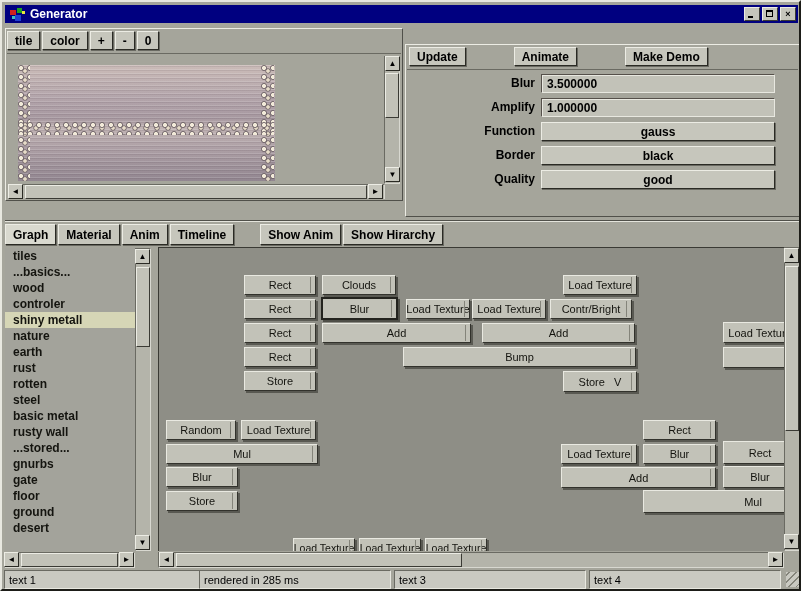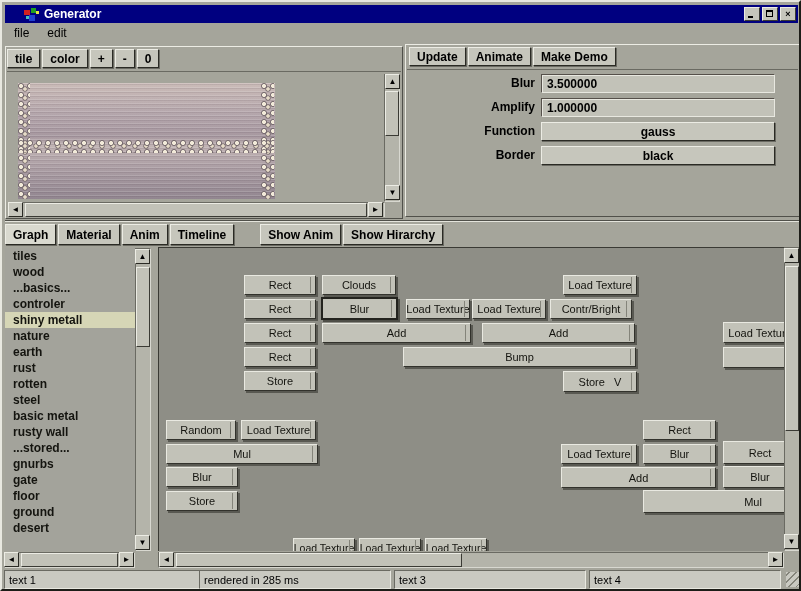--- a/index.html
+++ b/index.html
@@ -4,39 +4,39 @@
 <style>
   * { margin:0; padding:0; box-sizing:border-box; }
   html,body { background:#888; }
   #window {
     position:relative; width:801px; height:591px; overflow:hidden;
     background:#a5a59b; font-family:"Liberation Sans", sans-serif;
     border:2px solid; border-color:#e8e8e0 #1d1d18 #1d1d18 #e8e8e0;
   }
   
   .titlebar { position:absolute; left:3px; top:3px; width:793px; height:18px;
-    background:#000080; display:flex; align-items:center; padding-left:19px; }
+    background:#000080; display:flex; align-items:center; padding-left:5px; }
   .title-icon { width:16px; height:13px; margin-right:4px; }
   .title-text { color:#fff; font-weight:bold; font-size:12px; }
   .win-btns { position:absolute; right:2px; top:2px; display:flex; gap:2px; }
   .win-btn { width:16px; height:14px; background:#c6c6bc; border:1px solid;
     border-color:#ecece4 #3a3a34 #3a3a34 #ecece4; position:relative;
     font-size:9px; font-weight:bold; text-align:center; line-height:12px; color:#000; }
   .glyph-min::after { content:""; position:absolute; left:3px; right:6px; bottom:2px; height:2px; background:#000; }
   .glyph-max::after { content:""; position:absolute; left:3px; top:2px; right:4px; bottom:3px; border:1px solid #000; border-top-width:2px; }
   
   .menubar { position:absolute; left:3px; top:21px; width:793px; height:19px; display:flex; align-items:center; }
   .menu-item { font-size:12px; color:#000; padding:0 9px; }
   .panel  { position:absolute; background:#a5a59b; border:1px solid; border-color:#ecece4 #50504a #50504a #ecece4; }
   .btn { display:inline-flex; align-items:center; justify-content:center;
     background:#c6c6bc; border:1px solid; border-color:#ecece4 #2a2a24 #2a2a24 #ecece4;
     box-shadow:1px 1px 0 #6a6a62; font-size:12px; font-weight:bold; color:#000;
     height:19px; padding:0 7px; margin-right:2px; white-space:nowrap; }
   
-  #panel-left { left:3px; top:44px; width:398px; height:173px; }
+  #panel-left { left:3px; top:26px; width:398px; height:173px; }
   #preview-toolbar { position:absolute; left:1px; top:2px; height:20px; display:flex; }
   #preview-area { position:absolute; left:1px; top:24px; right:1px; bottom:1px;
     background:#a5a59b; border-top:1px solid #6a6a62; overflow:hidden; }
   #texture { position:absolute; left:11px; top:11px; width:257px; height:116px;
     background:
       repeating-linear-gradient(180deg, rgba(255,255,255,0.16) 0 1px, rgba(70,55,70,0.10) 1px 2px, rgba(255,255,255,0.02) 2px 4px),
       linear-gradient(180deg,#cabbb7 0,#b2a3a9 28%,#a5969e 46%,#c0b2b2 54%,#ab9da3 72%,#90848e 100%);
   }
   .seam { position:absolute;
     background-image:
@@ -47,21 +47,21 @@
   .seam-right { left:243px; top:0; width:13px; height:116px; }
   .seam-mid   { left:0; top:57px; width:256px; height:13px; }
   
   .sb-track { position:absolute; background:#b4b4aa; border:1px solid; border-color:#6a6a62 #d8d8d0 #d8d8d0 #6a6a62; }
   .sb-btn { position:absolute; width:15px; height:15px; background:#c6c6bc; border:1px solid;
     border-color:#ecece4 #2a2a24 #2a2a24 #ecece4; color:#000; font-size:8px;
     display:flex; align-items:center; justify-content:center; line-height:1; }
   .sb-thumb { position:absolute; background:#c2c2b8; border:1px solid; border-color:#ecece4 #3a3a34 #3a3a34 #ecece4; }
   
   #panel-right { left:403px; top:42px; width:395px; height:173px; }
-  #actions { position:absolute; left:3px; top:2px; display:flex; }
+  #actions { position:absolute; left:3px; top:2px; display:flex;gap:46px; }
   #fields { position:absolute; left:1px; top:24px; right:1px; bottom:1px; border-top:1px solid #6a6a62; }
   .field-row { position:absolute; left:0; right:0; height:19px; }
   .field-label { position:absolute; right:263px; width:140px; top:2px; text-align:right;
     font-size:12px; font-weight:bold; color:#000; }
   .field-ctl { position:absolute; left:134px; width:234px; height:19px; font-size:12px; font-weight:bold; color:#000;
     display:flex; align-items:center; }
   .field-edit { background:#c2c2b8; border:1px solid; border-color:#55504a #e8e8e0 #e8e8e0 #55504a;
     box-shadow:1px 1px 0 #e8e8e0 inset; padding-left:5px; }
   .field-btn { background:#c6c6bc; border:1px solid; border-color:#ecece4 #2a2a24 #2a2a24 #ecece4;
     box-shadow:1px 1px 0 #6a6a62; justify-content:center; }
@@ -162,41 +162,45 @@
           <div class="field-ctl field-edit">1.000000</div>
         </div>
         <div class="field-row" style="top: 52px;">
           <div class="field-label">Function</div>
           <div class="field-ctl field-btn">gauss</div>
         </div>
         <div class="field-row" style="top: 76px;">
           <div class="field-label">Border</div>
           <div class="field-ctl field-btn">black</div>
         </div>
+        <div class="field-row" style="top: 100px;">
+          <div class="field-label">Quality</div>
+          <div class="field-ctl field-btn">good</div>
+        </div>
       </div>
   </div>
 
   <div id="tab-divider"></div>
   <div id="tabrow">
     <div id="tab-main" style="display:flex;">
         <div class="btn tab active" style="height: 21px;">Graph</div>
         <div class="btn tab" style="height: 21px;">Material</div>
         <div class="btn tab" style="height: 21px;">Anim</div>
         <div class="btn tab" style="height: 21px;">Timeline</div>
       </div>
     <div id="tab-extra">
         <div class="btn tab" style="height: 21px;">Show Anim</div>
         <div class="btn tab" style="height: 21px;">Show Hirarchy</div>
       </div>
   </div>
 
   <div id="list">
       <div class="list-item">tiles</div>
+      <div class="list-item">...basics...</div>
       <div class="list-item">wood</div>
-      <div class="list-item">...basics...</div>
       <div class="list-item">controler</div>
       <div class="list-item selected">shiny metall</div>
       <div class="list-item">nature</div>
       <div class="list-item">earth</div>
       <div class="list-item">rust</div>
       <div class="list-item">rotten</div>
       <div class="list-item">steel</div>
       <div class="list-item">basic metal</div>
       <div class="list-item">rusty wall</div>
       <div class="list-item">...stored...</div>

